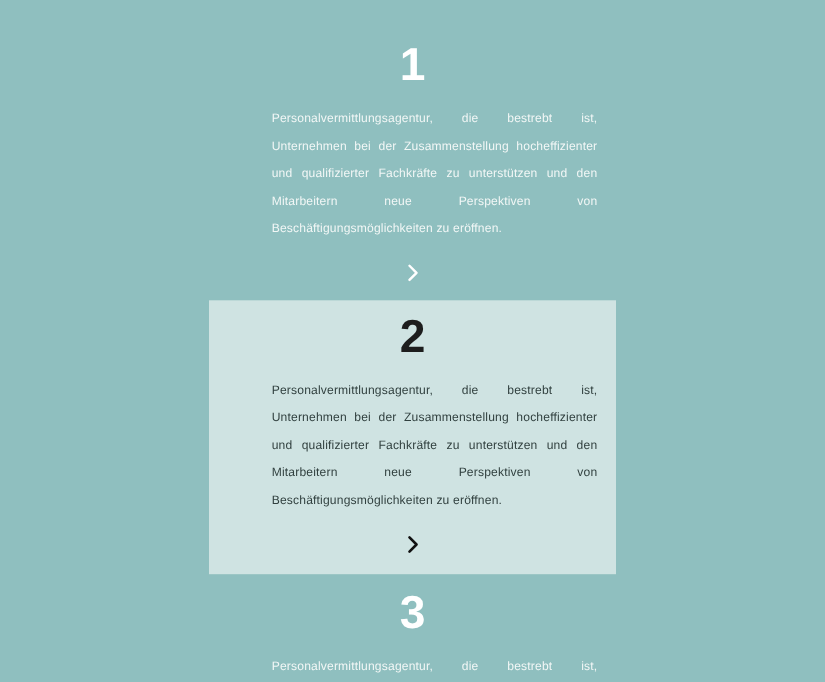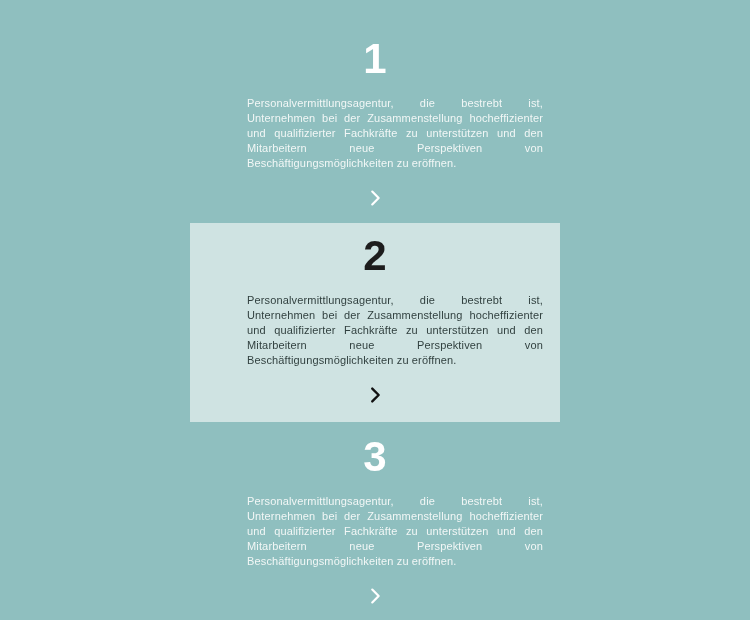--- a/index.html
+++ b/index.html
@@ -58,21 +58,21 @@
     letter-spacing: 0px;
     text-align: center;
   }
 
   .num-light { color: #ffffff; }
   .num-dark  { color: #1d1d1d; }
 
   .step-text {
     width: 296px;
     font-size: 11px;
-    line-height: 15px;
+    line-height: 25px;
     text-align: justify;
     text-align-last: left;
     letter-spacing: 0.15px;
     margin-left: 40px;
   }
 
   .text-light { color: #f2f7f6; }
   .text-dark  { color: #31403f; }
 
   .chevron {

